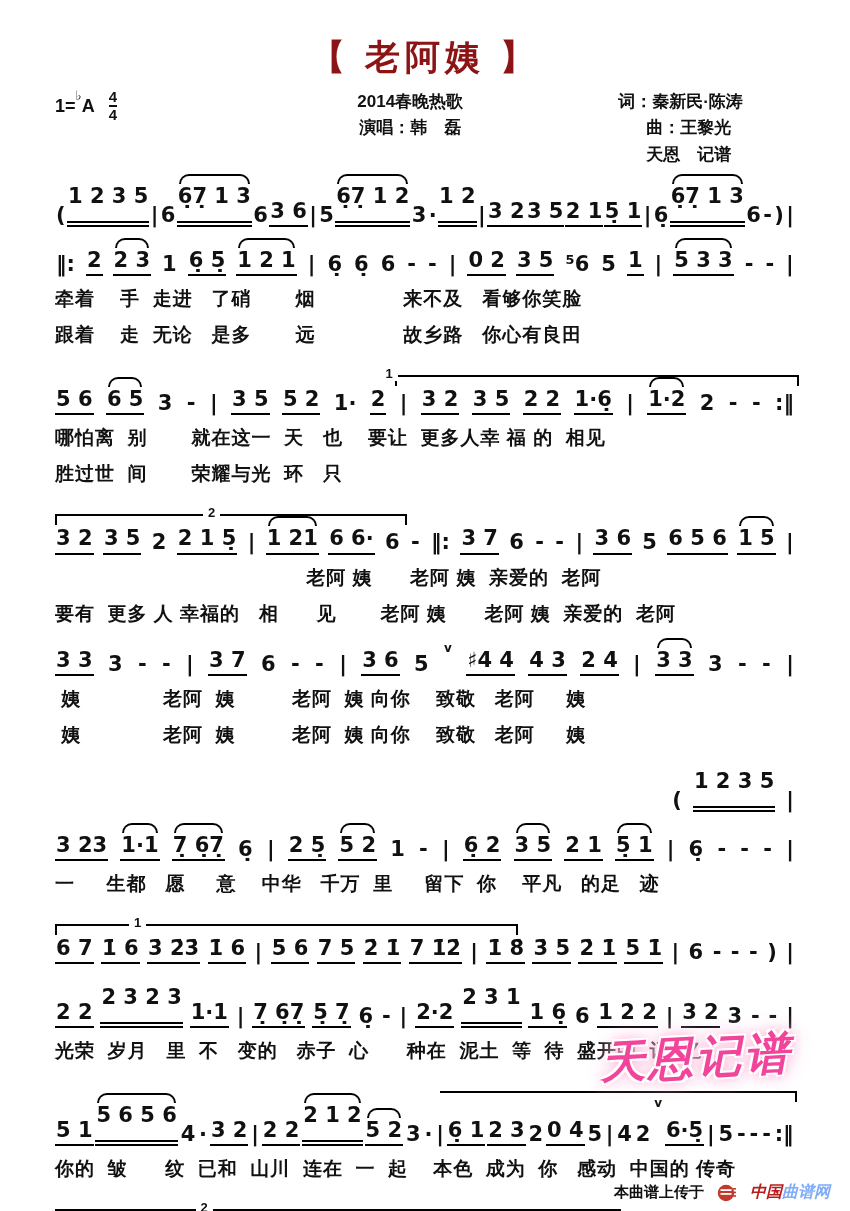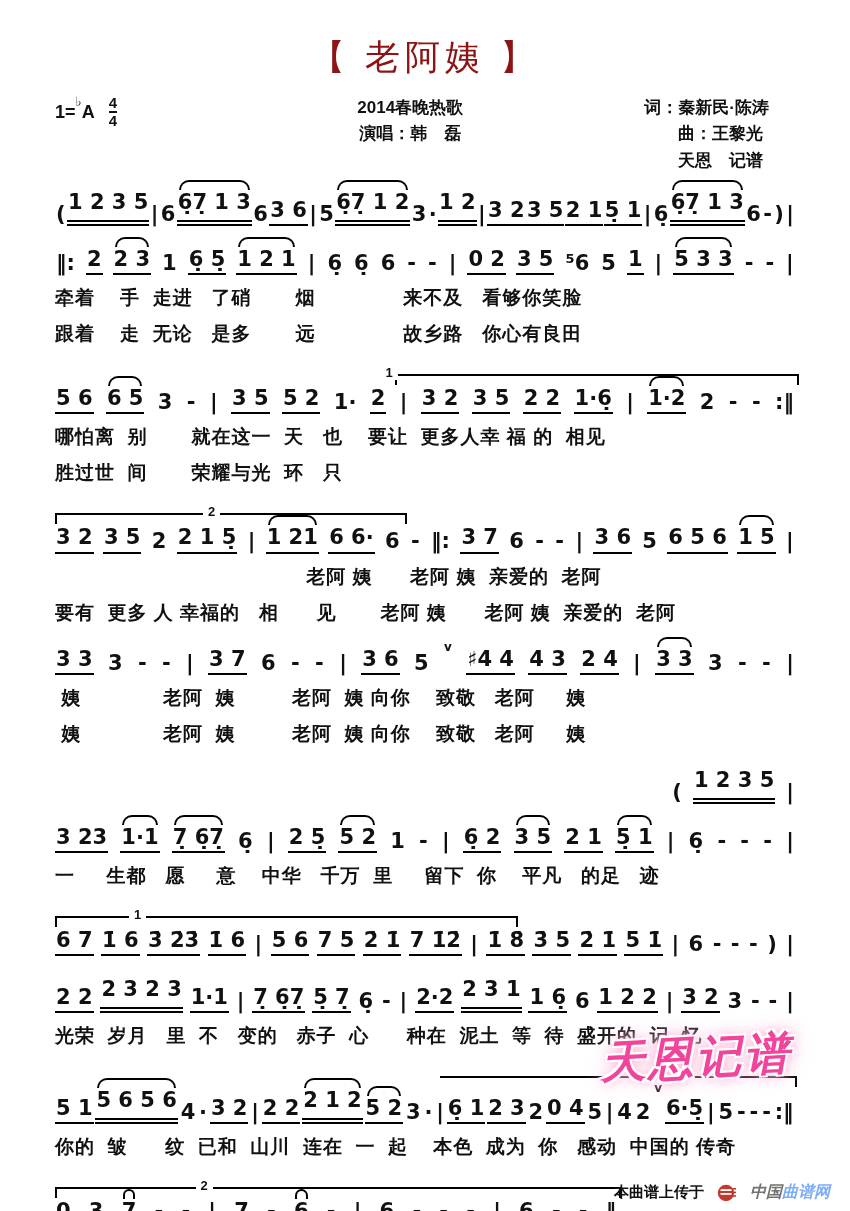--- a/index.html
+++ b/index.html
@@ -1,41 +1,41 @@
 <!DOCTYPE html>
 <html><head>
 <meta charset="utf-8">
 <style>
   html,body{margin:0;padding:0;background:#fff;}
   .sheet{position:relative;width:850px;height:1211px;background:#ffffff;overflow:hidden;
          box-sizing:border-box;padding:0 55px;font-family:"Liberation Sans","DejaVu Sans",sans-serif;color:#111;}
   
-  .title{margin-top:34px;text-align:center;font-size:35px;font-weight:normal;letter-spacing:5px;}
-  .meta-row{display:flex;margin-top:14px;font-size:17px;font-weight:bold;line-height:1.55;}
+  .title{margin-top:34px;text-align:center;font-size:35px;font-weight:bold;letter-spacing:5px;}
+  .meta-row{display:flex;margin-top:8px;font-size:17px;font-weight:bold;line-height:1.55;}
   .meta-left{width:28%;}
   .meta-center{width:40%;text-align:center;}
-  .meta-right{width:32%;text-align:center;padding-left:60px;box-sizing:border-box;}
+  .meta-right{width:32%;text-align:left;padding-left:60px;box-sizing:border-box;}
   .meta-right .indent{padding-left:28px;}
   .keysig{display:flex;align-items:center;gap:14px;font-size:18px;}
   .flat{font-size:13px;vertical-align:super;position:relative;top:-5px;}
   .meter{display:inline-flex;flex-direction:column;text-align:center;font-size:15px;line-height:1.05;}
   .meter .bot{border-top:2px solid #111;}
   .expression{margin-top:16px;font-size:17px;font-weight:bold;}
   
   .score{margin-top:16px;}
   .score-line{position:relative;margin-bottom:21px;}
   .notes-row{display:flex;justify-content:space-between;align-items:flex-end;
              font-family:"DejaVu Sans","Liberation Sans",sans-serif;font-size:21px;font-weight:bold;line-height:1.15;}
   .notes-row.right{justify-content:flex-end;gap:10px;}
   .note-token{white-space:pre;position:relative;padding:0 1px;}
   .u1{background-image:linear-gradient(#000,#000);background-size:100% 2px;
       background-position:left bottom;background-repeat:no-repeat;padding-bottom:4px;}
   .u2{background-image:linear-gradient(#000,#000),linear-gradient(#000,#000);
       background-size:100% 2px,100% 2px;background-position:left bottom,left calc(100% - 4px);
-      background-repeat:no-repeat,no-repeat;padding-bottom:12px;}
+      background-repeat:no-repeat,no-repeat;padding-bottom:19px;}
   .arc::before{content:"";position:absolute;left:2px;right:2px;top:-10px;height:8px;
       border:2px solid #000;border-bottom:none;border-radius:12px 12px 0 0;}
   .breath{font-size:12px;align-self:flex-start;margin-top:-6px;}
   .bar{letter-spacing:0;}
   .lyric-row{white-space:pre;font-size:19px;font-weight:bold;margin-top:10px;letter-spacing:1px;}
   
   .volta{position:relative;height:18px;}
   .volta-inner{position:absolute;top:6px;height:9px;border-top:2px solid #000;
       border-left:2px solid #000;border-right:2px solid #000;}
   .volta-inner.r-only{border-left:none;}
@@ -384,17 +384,17 @@
     <span>本曲谱上传于</span>
     <svg width="20" height="20" viewBox="0 0 20 20">
       <circle cx="9" cy="10" r="8.2" fill="#c23a2b"></circle>
       <rect x="3.5" y="6.2" width="11" height="1.8" fill="#ffffff"></rect>
       <rect x="3.5" y="10" width="11" height="1.8" fill="#ffffff"></rect>
       <rect x="15.5" y="5" width="3.5" height="1.6" fill="#c23a2b"></rect>
       <rect x="15.5" y="8.6" width="3.5" height="1.6" fill="#c23a2b"></rect>
       <rect x="15.5" y="12.2" width="3.5" height="1.6" fill="#c23a2b"></rect>
     </svg>
     <span class="site">
-      <span style="color: #737373;">中国</span><span class="light" style="color: #3b82f6;">曲谱网</span>
+      <span style="color: #b91c1c;">中国</span><span class="light" style="color: #3b82f6;">曲谱网</span>
     </span>
   </div>
 
 </div>
 
 </body></html>

